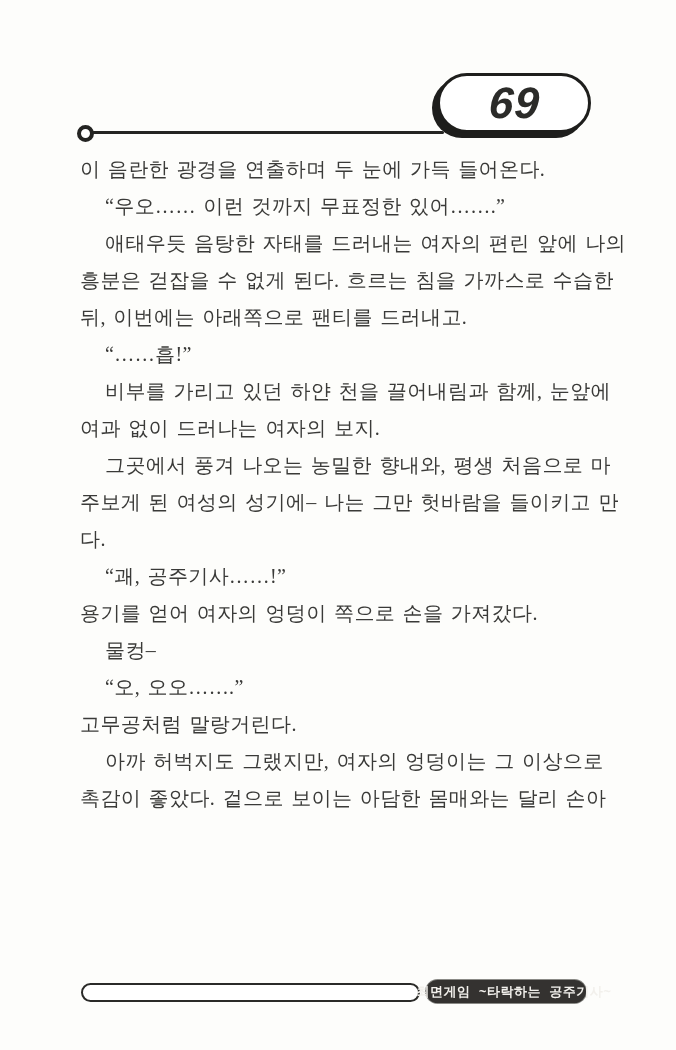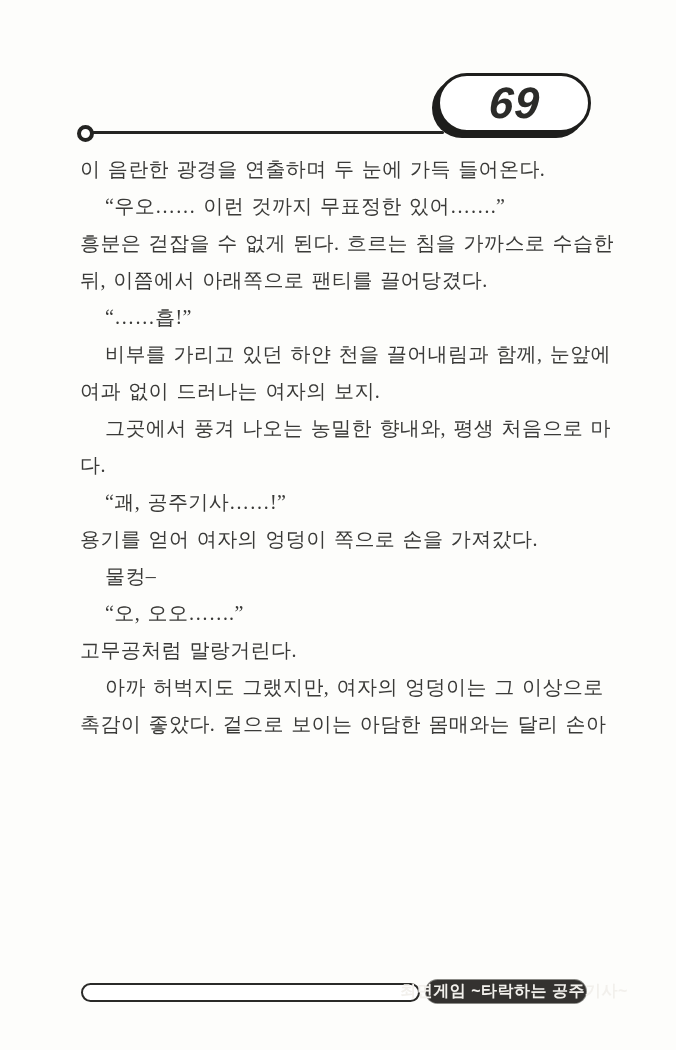--- a/index.html
+++ b/index.html
@@ -100,23 +100,23 @@
     width: 160px;
     height: 23px;
     background: #343230;
     border-radius: 12px;
     box-shadow: 0 0 0 1px #8a8a86;
     display: flex;
     align-items: center;
     justify-content: center;
   }
   .series-badge span {
-    font-family: Liberation Sans, sans-serif;
+    font-family: Liberation Mono, monospace;
     font-weight: bold;
-    font-size: 16px;
+    font-size: 13px;
     color: #f2f0ec;
     letter-spacing: 0.5px;
     white-space: nowrap;
     padding-left: 16px;
   }
 </style>
 </head>
 <body>
 
 <div class="page">
@@ -125,26 +125,28 @@
     <div class="header-ring"></div>
     <div class="header-rule"></div>
     <div class="page-number-badge">
       <span class="page-number">69</span>
     </div>
   </div>
 
   <div class="text-block">
     <div class="text-line">이 음란한 광경을 연출하며 두 눈에 가득 들어온다.</div>
     <div class="text-line indent">“우오…… 이런 것까지 무표정한 있어…….”</div>
+    <div class="text-line indent">애태우듯 음탕한 자태를 드러내는 여자의 편린 앞에 나의</div>
     <div class="text-line">흥분은 걷잡을 수 없게 된다. 흐르는 침을 가까스로 수습한</div>
-    <div class="text-line">뒤, 이쯤에서 아래쪽으로 팬티를 끌어당겼다.</div>
+    <div class="text-line">뒤, 이번에는 아래쪽으로 팬티를 드러내고.</div>
     <div class="text-line indent">“……흡!”</div>
     <div class="text-line indent">비부를 가리고 있던 하얀 천을 끌어내림과 함께, 눈앞에</div>
     <div class="text-line">여과 없이 드러나는 여자의 보지.</div>
     <div class="text-line indent">그곳에서 풍겨 나오는 농밀한 향내와, 평생 처음으로 마</div>
+    <div class="text-line">주보게 된 여성의 성기에– 나는 그만 헛바람을 들이키고 만</div>
     <div class="text-line">다.</div>
     <div class="text-line indent">“괘, 공주기사……!”</div>
     <div class="text-line">용기를 얻어 여자의 엉덩이 쪽으로 손을 가져갔다.</div>
     <div class="text-line indent">물컹–</div>
     <div class="text-line indent">“오, 오오…….”</div>
     <div class="text-line">고무공처럼 말랑거린다.</div>
     <div class="text-line indent">아까 허벅지도 그랬지만, 여자의 엉덩이는 그 이상으로</div>
     <div class="text-line">촉감이 좋았다. 겉으로 보이는 아담한 몸매와는 달리 손아</div>
   </div>
 

